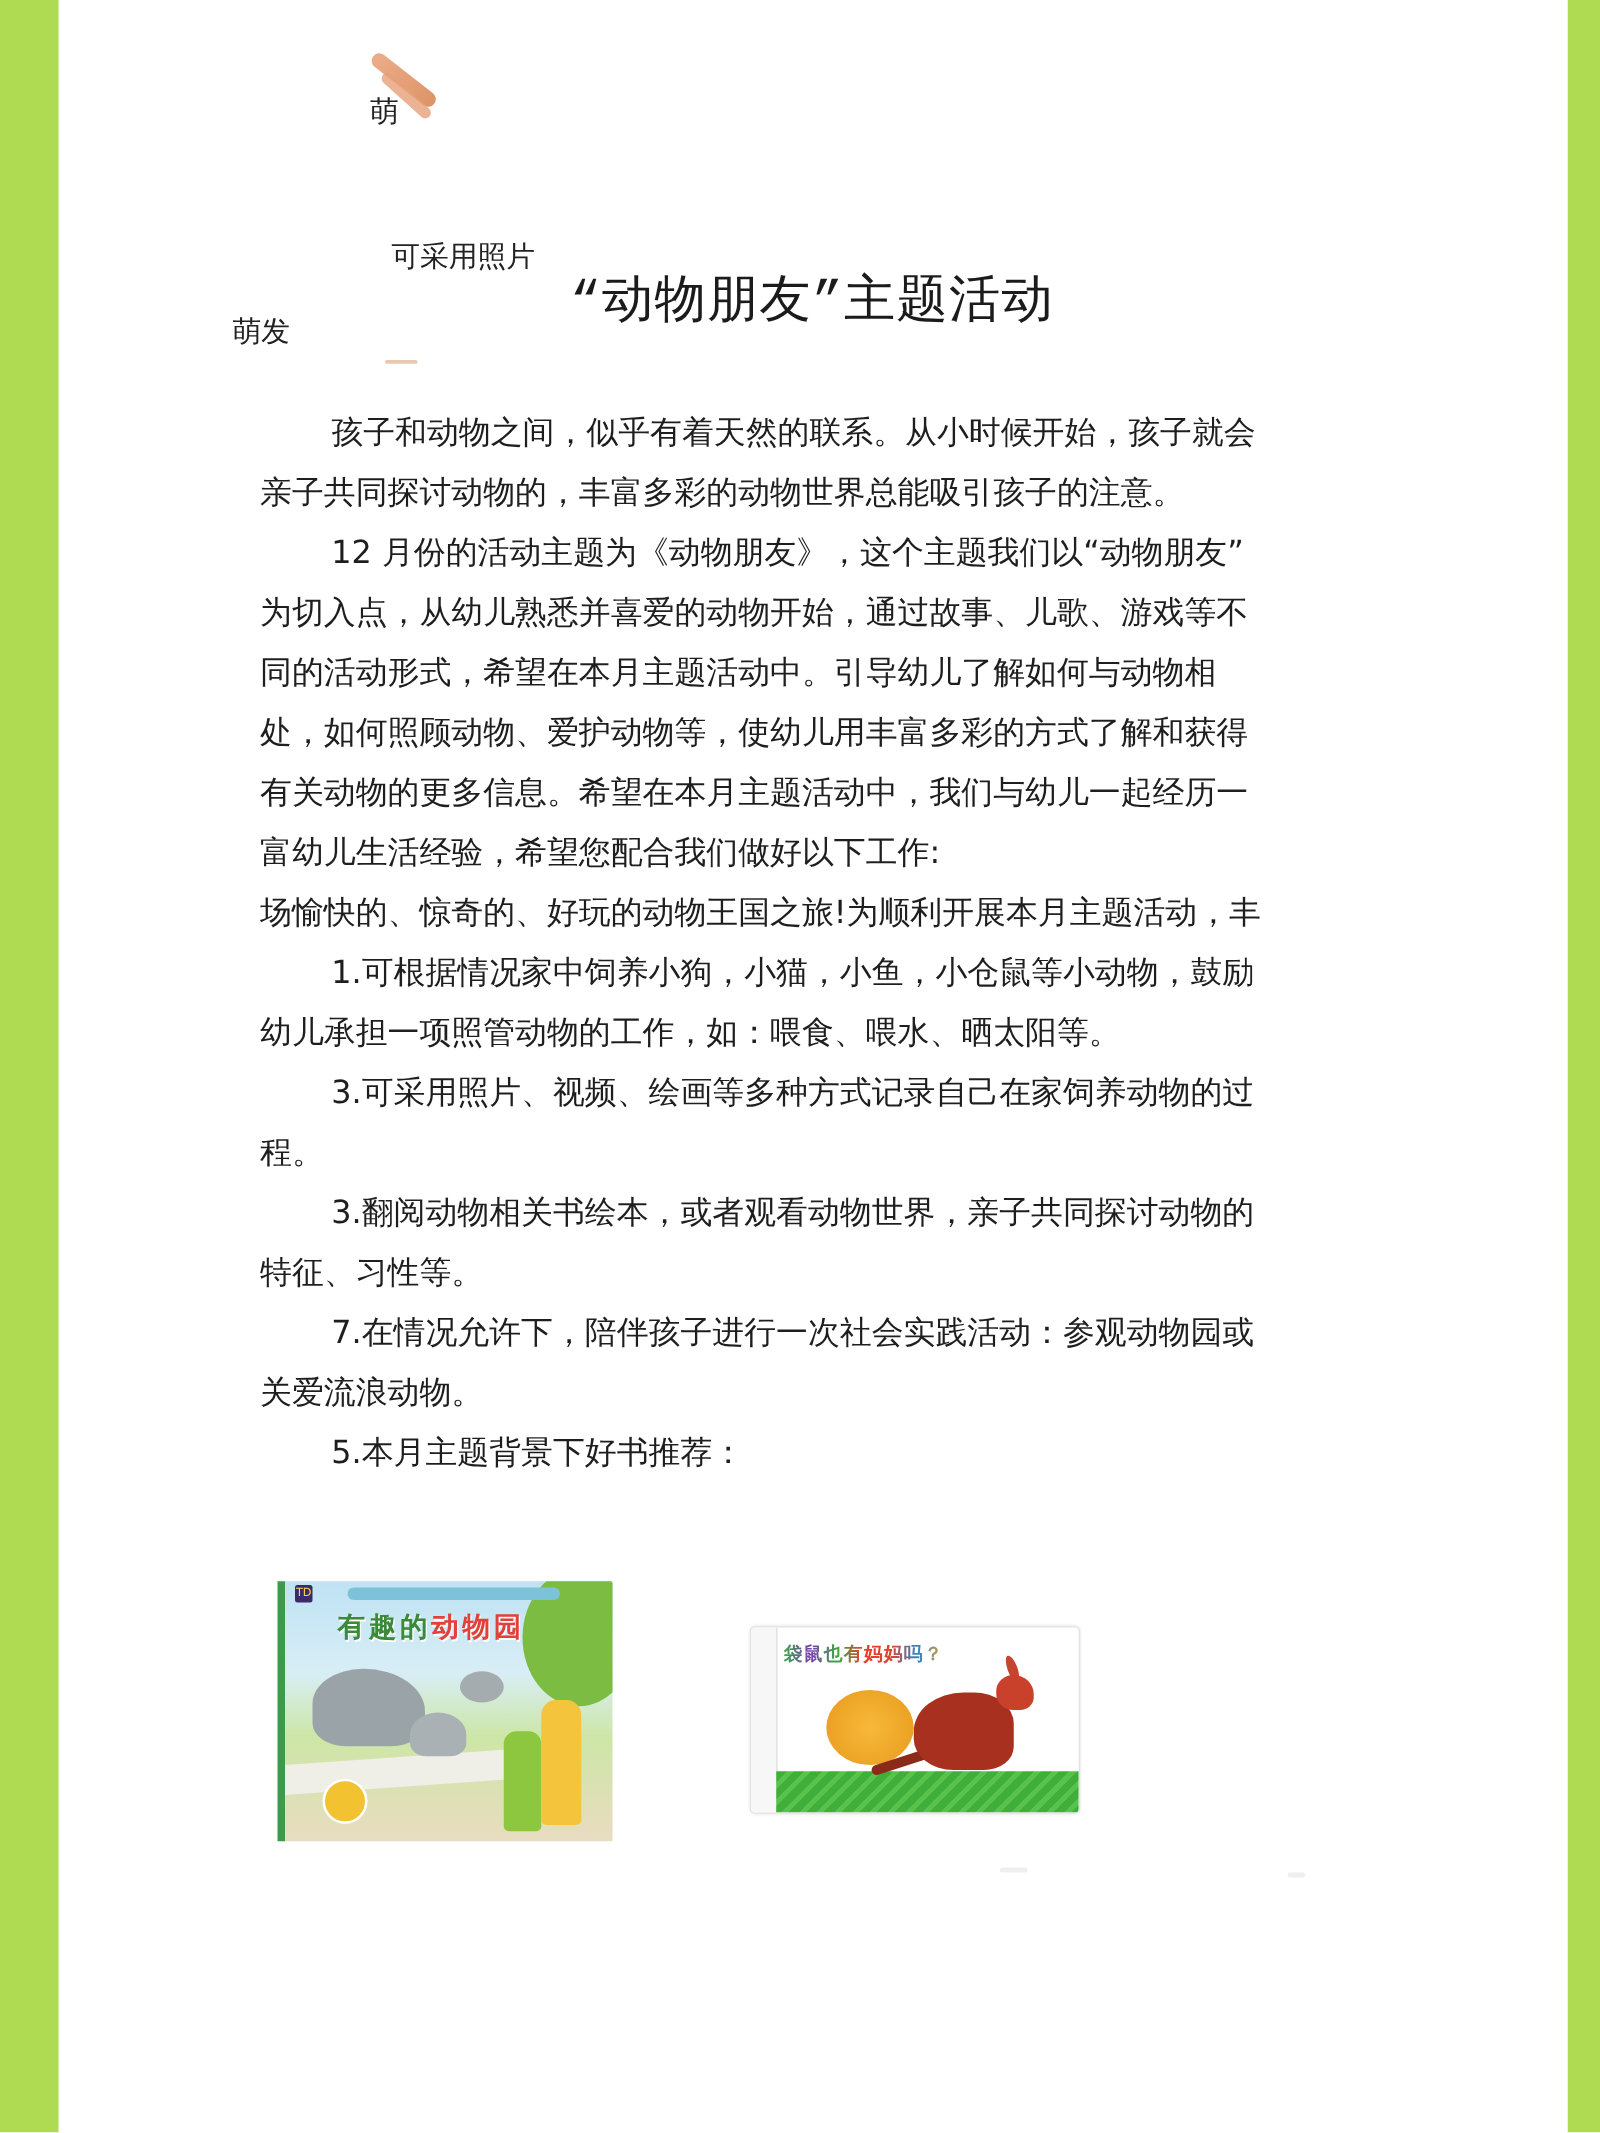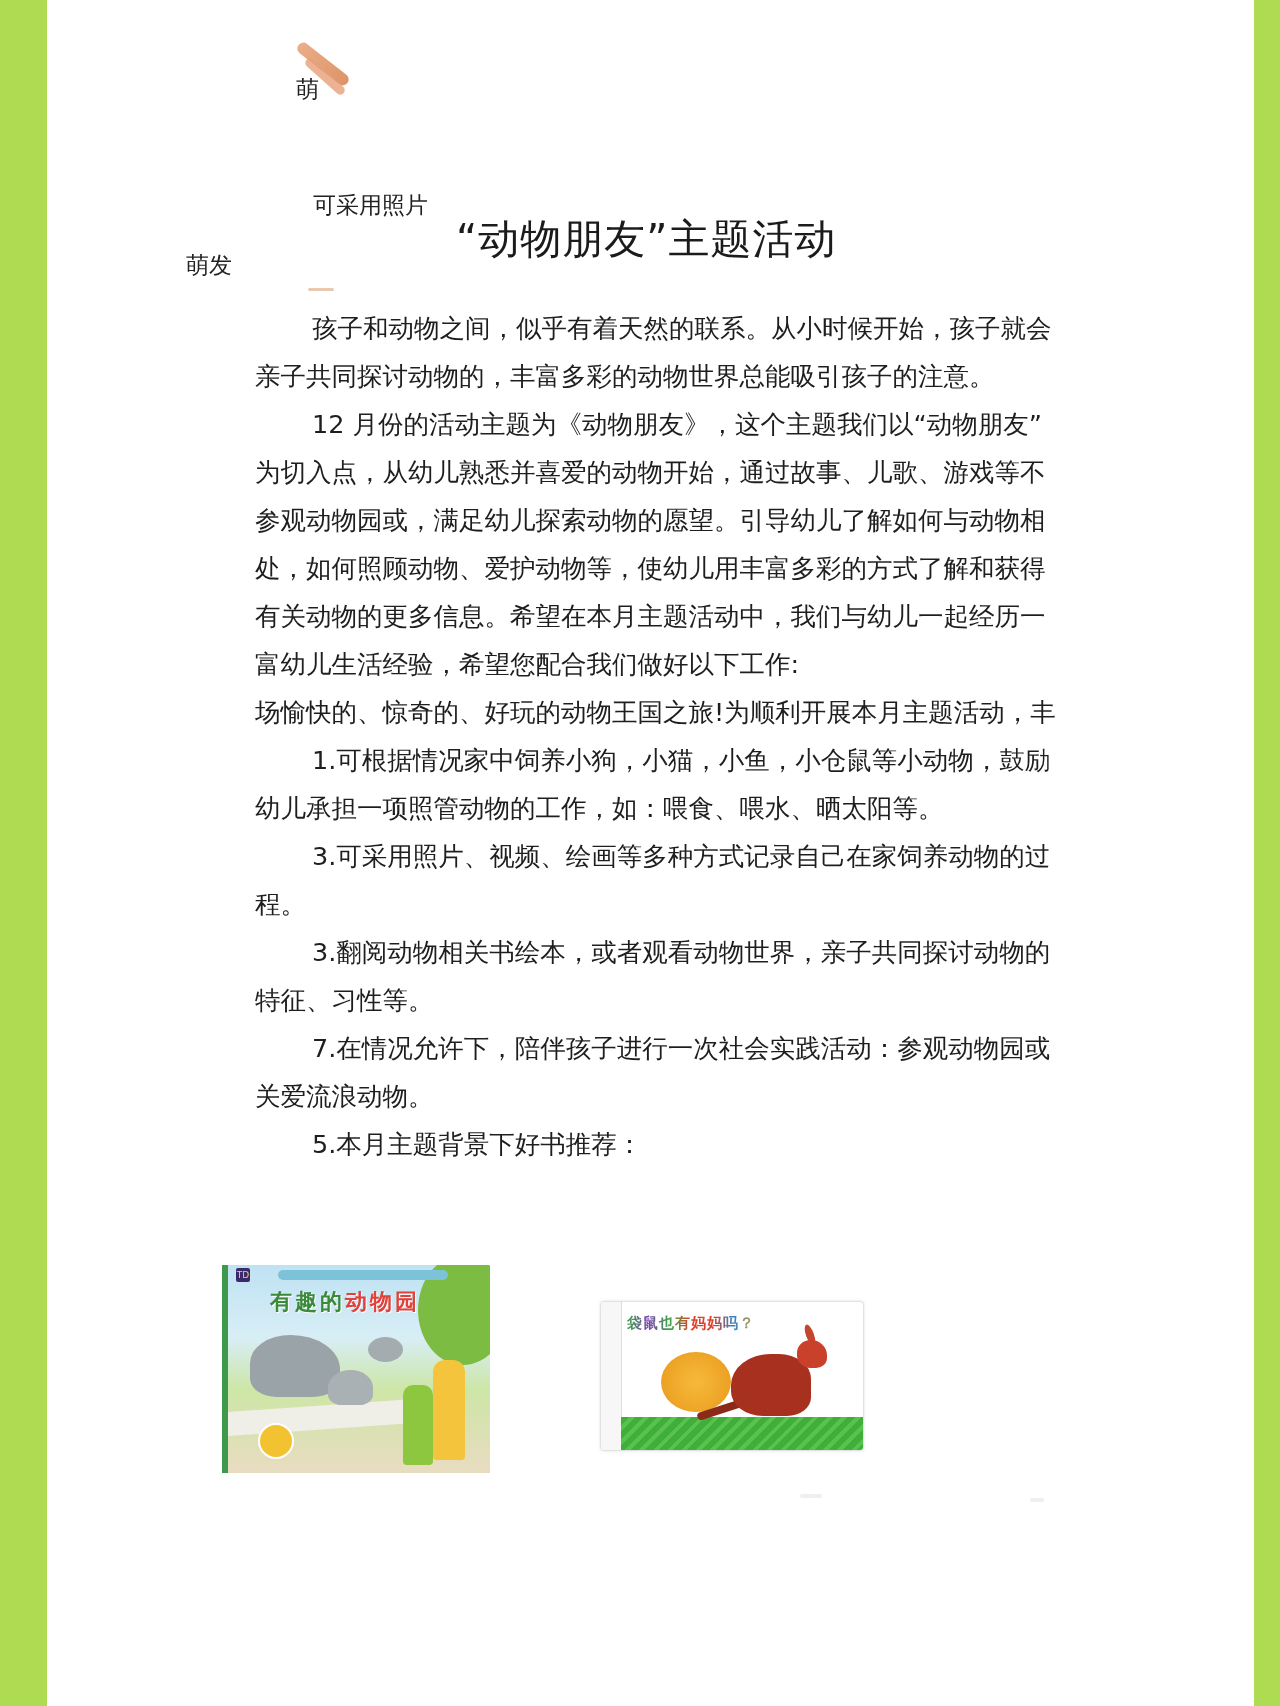--- a/index.html
+++ b/index.html
@@ -27,21 +27,21 @@
     position:absolute; left:300px; top:72px; width:50px; height:9px;
     background:#e6a079; border-radius:8px; transform:rotate(42deg); opacity:.8;
   }
   .smear { position:absolute; left:308px; top:288px; width:26px; height:3px; background:#e8c9b0; border-radius:2px; }
 
   .title {
     position:absolute; left:456px; top:212px;
     font-size:41px; color:#1b1b1b; letter-spacing:1px; white-space:nowrap;
   }
 
-  .body-text { position:absolute; left:208px; top:304px; width:890px;margin-left:47px; }
+  .body-text { position:absolute; left:208px; top:322px; width:890px; }
   .line {
     height:48px; line-height:48px; font-size:25.5px; white-space:nowrap; color:#1e1e1e;
   }
   .indent { padding-left:57px; }
 
   .books { position:absolute; left:222px; top:1265px; width:680px; height:215px;padding-left:16px; }
   .book1 {
     position:absolute; left:0; top:0; width:262px; height:208px;
     background:linear-gradient(180deg,#bfe2f3 0%,#d8eef6 35%,#cde6a6 60%,#e9dcc1 100%);
     border-left:6px solid #3e9a4a; overflow:hidden;
@@ -83,28 +83,28 @@
 
 <div class="page"></div>
 
 <div class="stroke"></div>
 <div class="stroke2"></div>
 <div class="frag frag1">萌</div>
 <div class="frag frag2">可采用照片</div>
 <div class="frag frag3">萌发</div>
 <div class="smear"></div>
 
-<h1 class="title" style="margin:0;font-weight:normal;">“动物朋友”主题活动</h1>
+<h1 class="title" style="margin:0;font-weight:normal;font-family:Liberation Mono, monospace;">“动物朋友”主题活动</h1>
 
 <div class="body-text">
   <div class="line indent">孩子和动物之间，似乎有着天然的联系。从小时候开始，孩子就会</div>
   <div class="line">亲子共同探讨动物的，丰富多彩的动物世界总能吸引孩子的注意。</div>
   <div class="line indent">12 月份的活动主题为《动物朋友》，这个主题我们以“动物朋友”</div>
   <div class="line">为切入点，从幼儿熟悉并喜爱的动物开始，通过故事、儿歌、游戏等不</div>
-  <div class="line">参观动物园或，满足幼儿探索动物的愿望。引导幼儿了解如何与动物相</div>
+  <div class="line">同的活动形式，希望在本月主题活动中。引导幼儿了解如何与动物相</div>
   <div class="line">处，如何照顾动物、爱护动物等，使幼儿用丰富多彩的方式了解和获得</div>
   <div class="line">有关动物的更多信息。希望在本月主题活动中，我们与幼儿一起经历一</div>
   <div class="line">富幼儿生活经验，希望您配合我们做好以下工作:</div>
   <div class="line">场愉快的、惊奇的、好玩的动物王国之旅!为顺利开展本月主题活动，丰</div>
   <div class="line indent">1.可根据情况家中饲养小狗，小猫，小鱼，小仓鼠等小动物，鼓励</div>
   <div class="line">幼儿承担一项照管动物的工作，如：喂食、喂水、晒太阳等。</div>
   <div class="line indent">3.可采用照片、视频、绘画等多种方式记录自己在家饲养动物的过</div>
   <div class="line">程。</div>
   <div class="line indent">3.翻阅动物相关书绘本，或者观看动物世界，亲子共同探讨动物的</div>
   <div class="line">特征、习性等。</div>

